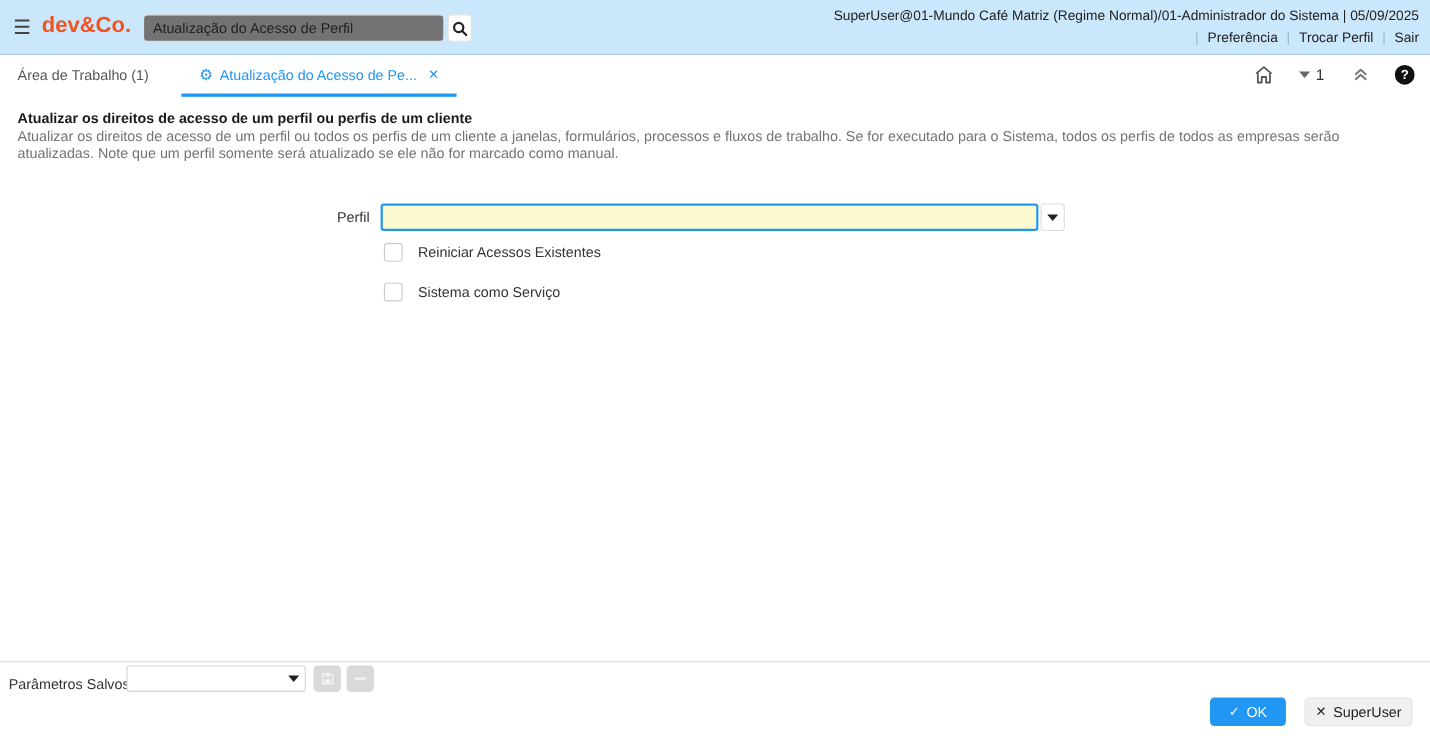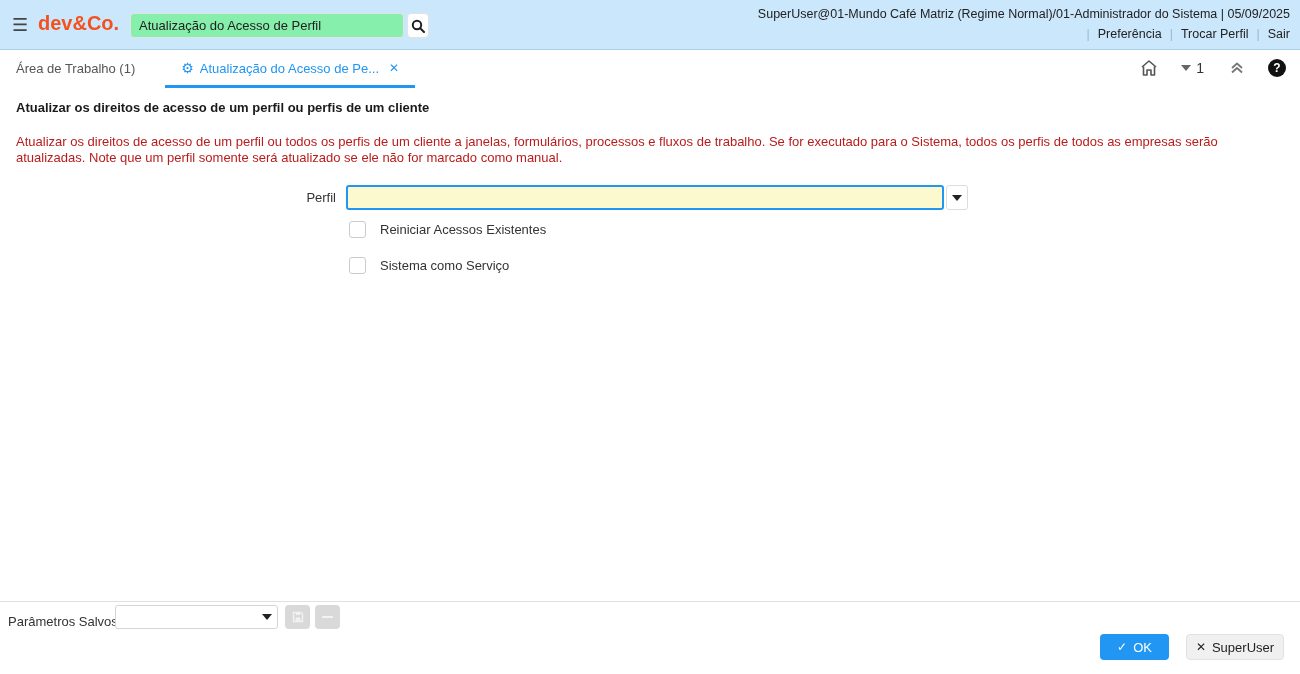--- a/index.html
+++ b/index.html
@@ -20,21 +20,21 @@
   .hamburger {
     position: absolute; left: 12px; top: 17px; width: 18px; height: 16px;
     font-size: 18px; line-height: 16px; color: #444; cursor: pointer;
   }
   .logo {
     position: absolute; left: 38px; top: 12px;
     font-size: 20px; font-weight: bold; color: #f4511e; letter-spacing: 0px;
   }
   .search-input {
     position: absolute; left: 130px; top: 13px; width: 274px; height: 25px;
-    border: 1px solid #e3e3e3; border-radius: 4px; background: #86efac;
+    border: 1px solid #e3e3e3; border-radius: 4px; background: #737373;
     font-family: "Liberation Sans", sans-serif;
     font-size: 13px; color: #222; padding: 0 8px; outline: none;
   }
   .search-btn {
     position: absolute; left: 407px; top: 13px; width: 22px; height: 25px;
     background: #fff; border: 1px solid #e3e3e3; border-radius: 4px;
     display: flex; align-items: center; justify-content: center; cursor: pointer;
   }
   .menu-btn {
     position: absolute; left: 433px; top: 13px; height: 25px; padding: 0 11px;
@@ -88,22 +88,22 @@
     justify-content: center; cursor: pointer;
   }
 
   
   .main { position: absolute; top: 88px; left: 0; width: 100%; }
   .page-title {
     position: absolute; left: 16px; top: 12px;
     font-size: 13px; font-weight: bold; color: #1a1a1a;
   }
   .page-desc {
-    position: absolute; left: 16px; top: 46px; width: 1236px;
-    font-size: 13px; line-height: 16px; color: #b91c1c;
+    position: absolute; left: 16px; top: 28px; width: 1236px;
+    font-size: 13px; line-height: 16px; color: #737373;
   }
   .form-row-profile {
     position: absolute; left: 0; top: 97px; width: 100%; height: 26px;
   }
   .field-label {
     position: absolute; left: 0; top 0; width: 336px; text-align: right;
     font-size: 13px; color: #333; 
     line-height: 26px; cursor: pointer;
   }
   .profile-input {

